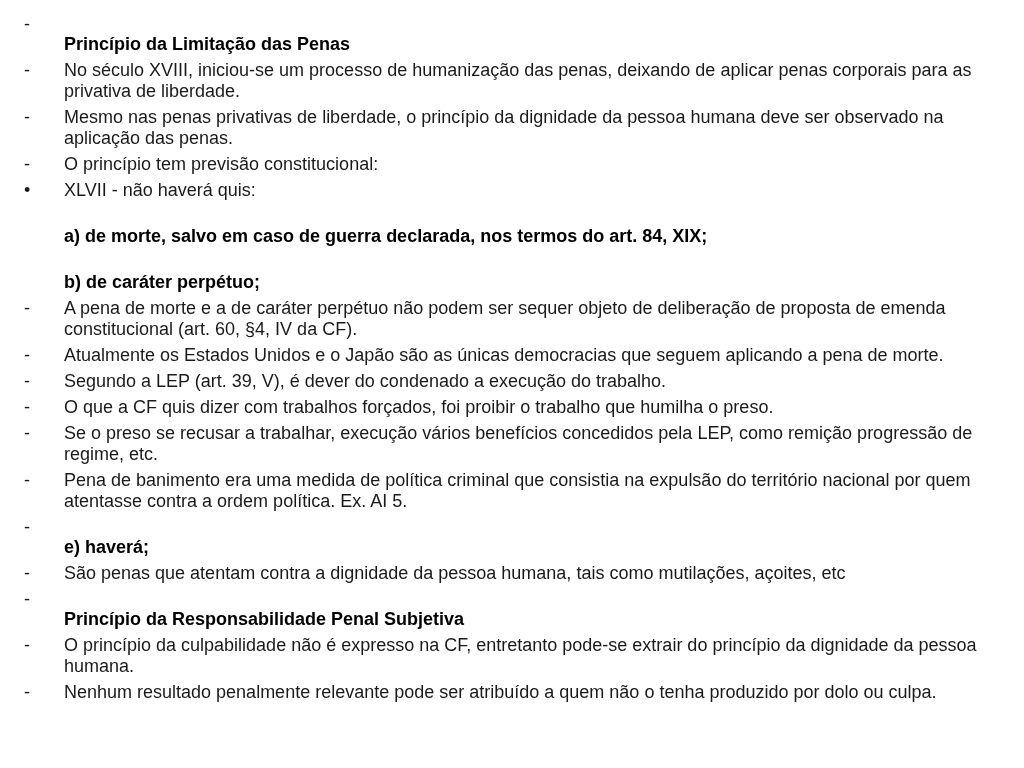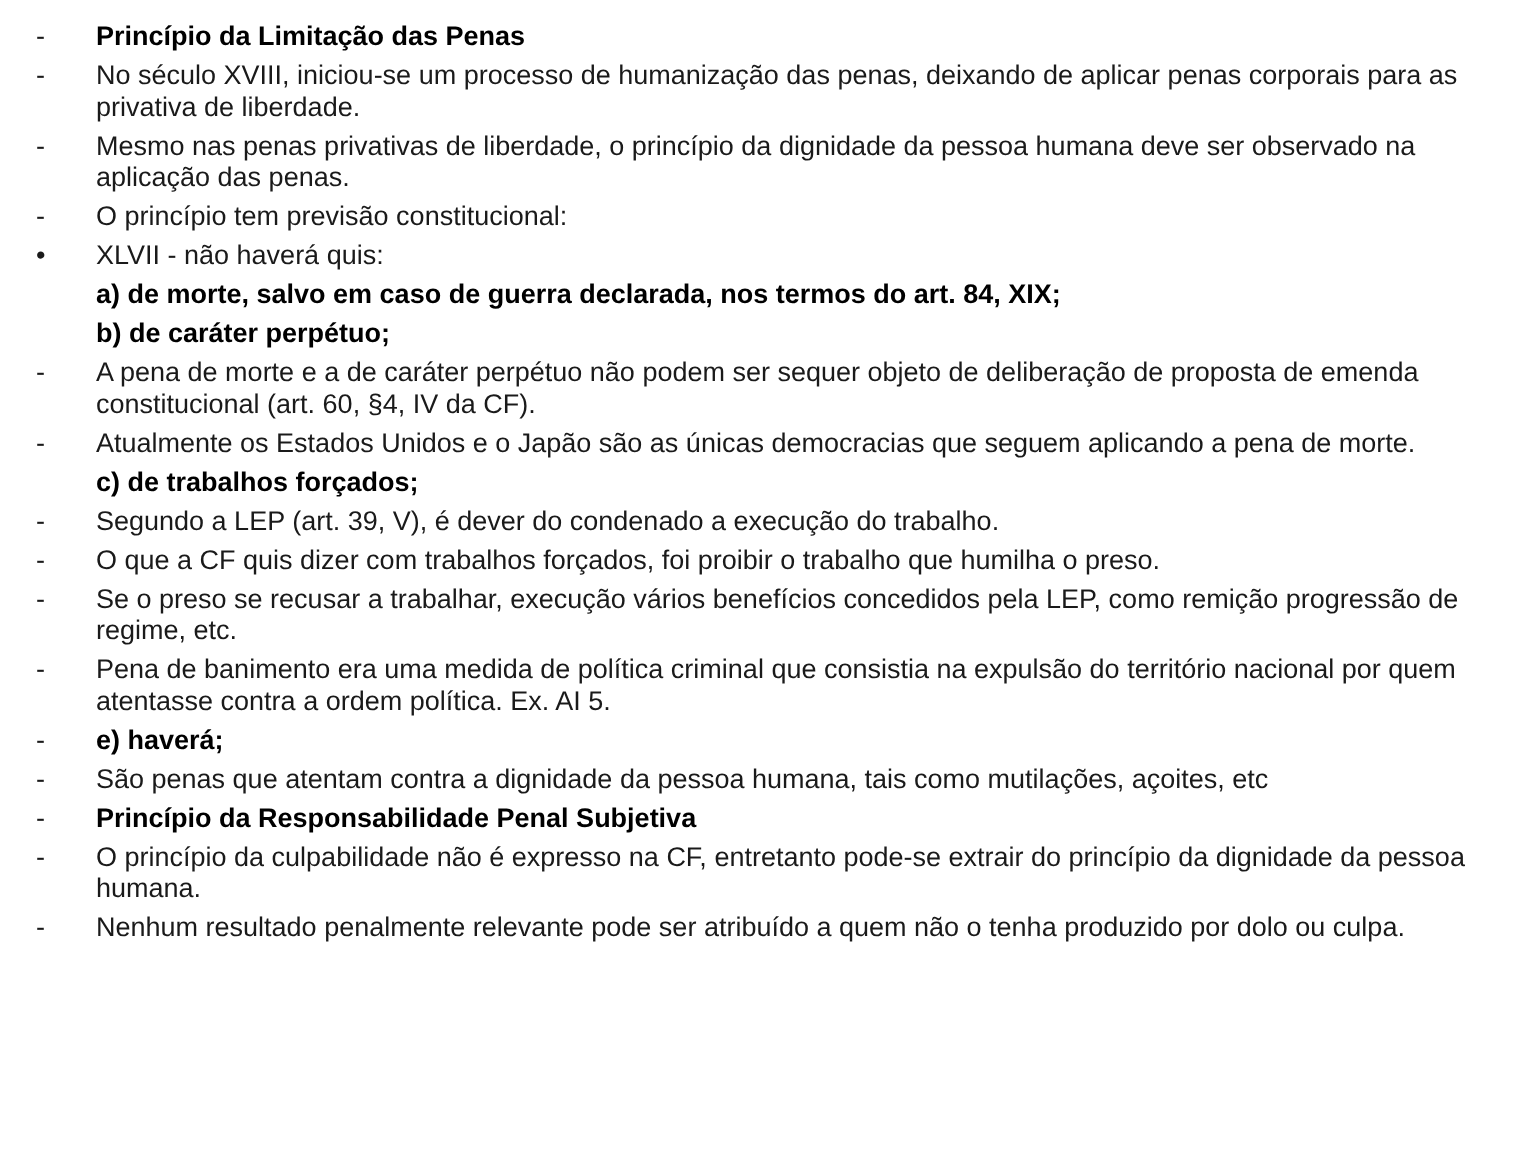--- a/index.html
+++ b/index.html
@@ -33,20 +33,21 @@
     font-weight: normal;
     color: #1a1a1a;
   }
   .text {
     flex: 1 1 auto;
     max-width: 938px;
   }
   .bold {
     font-weight: bold;
     color: #000000;
+    margin-top: 20px;
   }
   .italic {
   }
 </style>
 </head>
 <body>
 
 <div class="slide">
   <div id="list-container">
   <div class="row">
@@ -87,24 +88,20 @@
   <div class="row">
     <span class="marker">-</span>
     <span class="text">A pena de morte e a de caráter perpétuo não podem ser sequer objeto de deliberação de proposta de emenda constitucional (art. 60, §4, IV da CF).</span>
   </div>
 
   <div class="row">
     <span class="marker">-</span>
     <span class="text">Atualmente os Estados Unidos e o Japão são as únicas democracias que seguem aplicando a pena de morte.</span>
   </div>
 
-  <div class="row">
-    <span class="marker"></span>
-    <span class="text bold">c) de trabalhos forçados;</span>
-  </div>
 
   <div class="row">
     <span class="marker">-</span>
     <span class="text">Segundo a LEP (art. 39, V), é dever do condenado a execução do trabalho.</span>
   </div>
 
   <div class="row">
     <span class="marker">-</span>
     <span class="text"><span>O que a CF quis dizer com </span><span class="italic">trabalhos forçados</span><span>, foi proibir o trabalho que humilha o preso.</span></span>
   </div>

